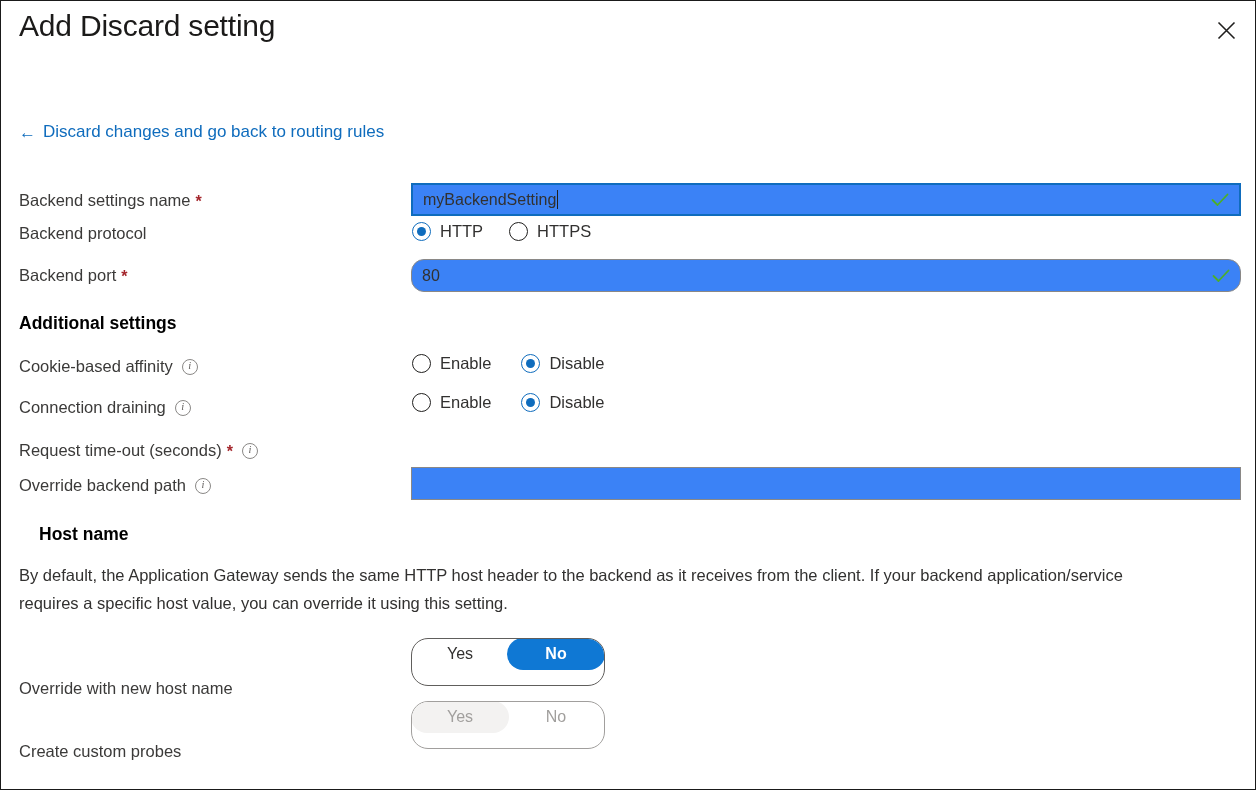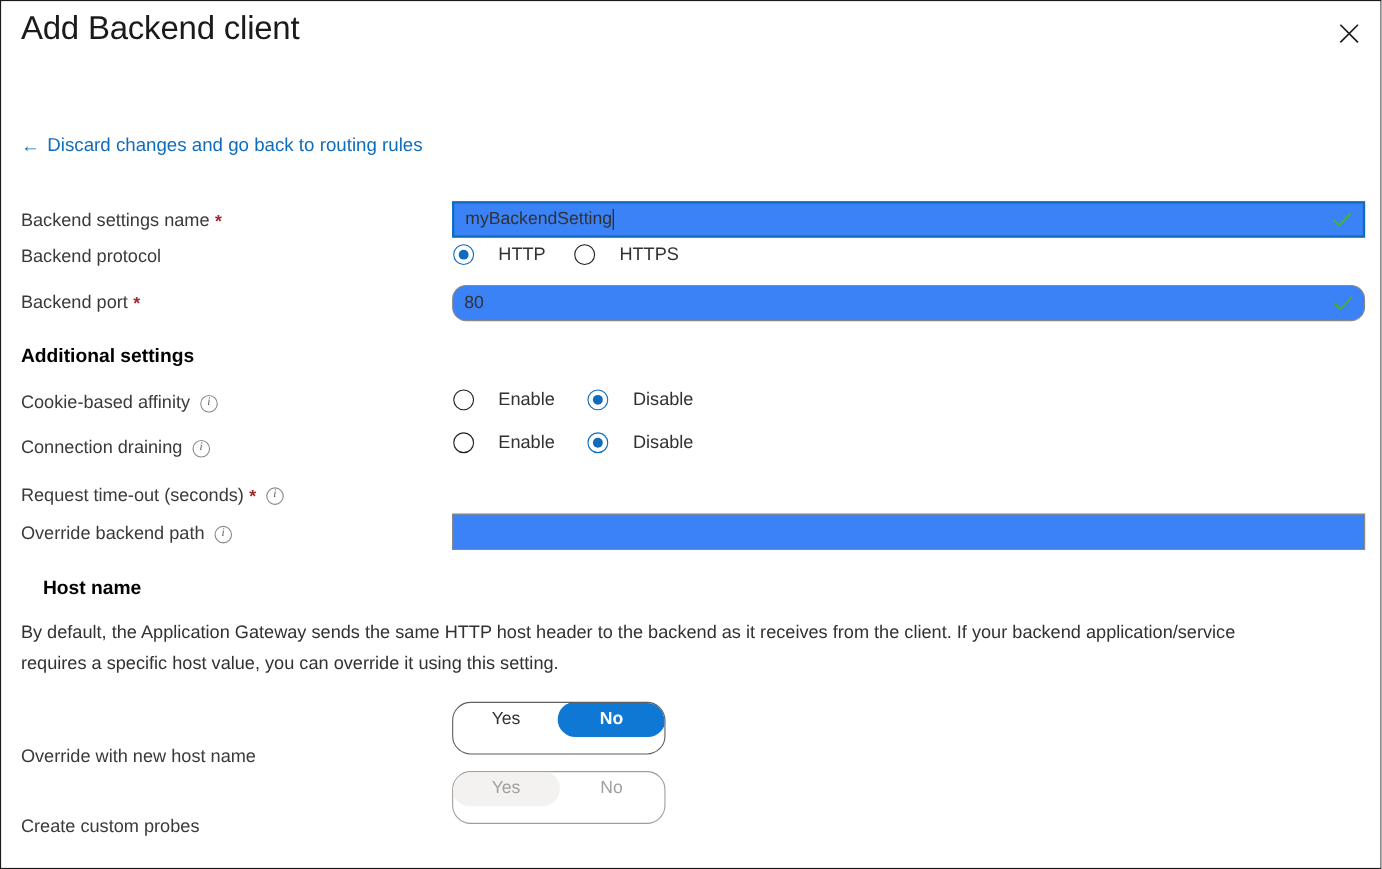--- a/index.html
+++ b/index.html
@@ -159,21 +159,21 @@
   
   .radio-row {
     position: absolute;
     display: flex;
     align-items: center;
   }
   .radio-opt {
     display: flex;
     align-items: flex-start;
     cursor: pointer;
-    gap: 22px;
+    gap: 9px;
   }
   .radio {
     width: 19px;
     height: 19px;
     border-radius: 50%;
     border: 1.5px solid #201f1e;
     box-sizing: border-box;
     display: flex;
     align-items: center;
     justify-content: center;
@@ -247,21 +247,21 @@
     font-size: 16.5px;
     color: #323130;
     line-height: 28px;
   }
 </style>
 </head>
 <body>
 
 <div id="page">
 
-  <div class="title">Add Backend client</div>
+  <div class="title">Add Discard setting</div>
 
   <button class="close-btn" aria-label="Close">
     <svg width="19" height="19" viewBox="0 0 19 19">
       <path d="M1.5 1.5 L17.5 17.5 M17.5 1.5 L1.5 17.5" stroke="#201f1e" stroke-width="1.6" fill="none"></path>
     </svg>
   </button>
 
   <a class="back-link">
     <span class="back-arrow">←</span>
     <span>Discard changes and go back to routing rules</span>

